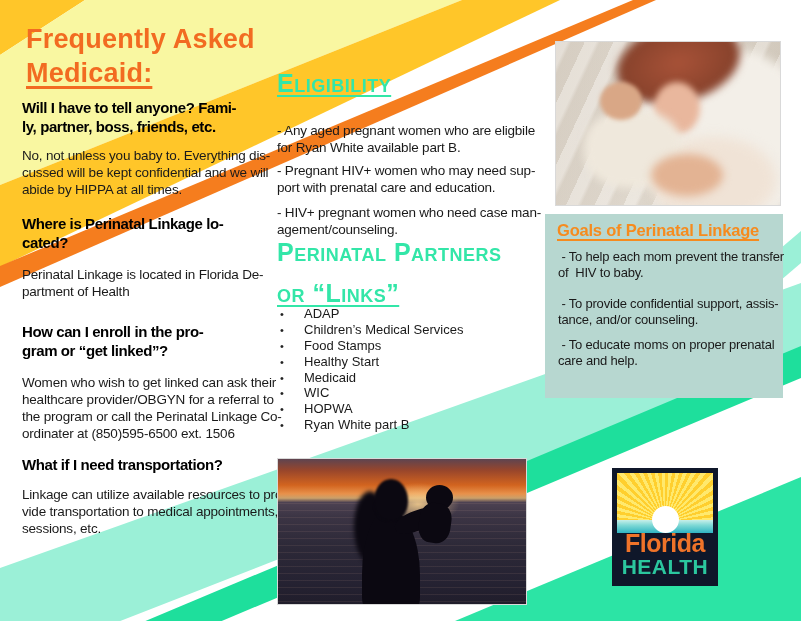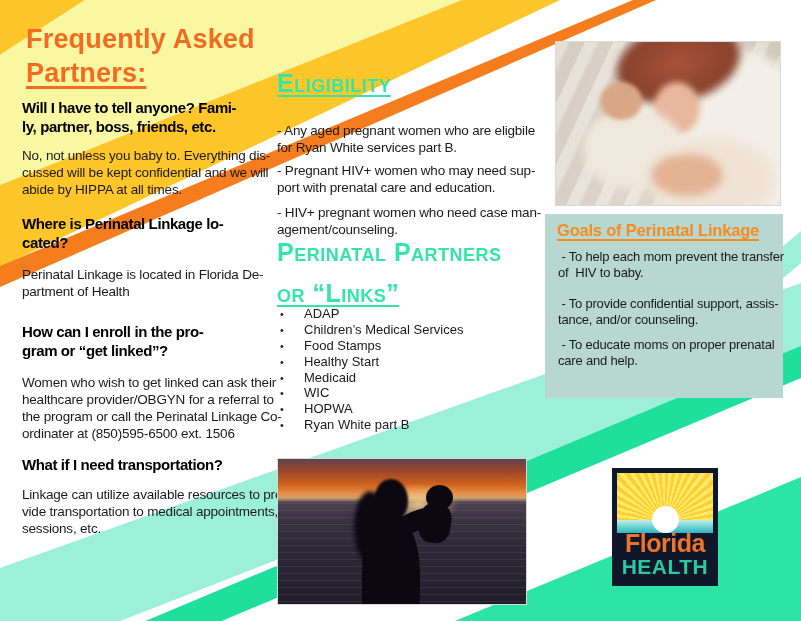--- a/index.html
+++ b/index.html
@@ -112,21 +112,21 @@
   <div class="band pale-band"></div>
   <div class="band gold-band"></div>
   <div class="band orange-band"></div>
   <div class="band mint-upper"></div>
   <div class="band mint-band"></div>
   <div class="band green-band"></div>
   <div class="band corner-green"></div>
 
   <div class="abs title">
     <div>Frequently Asked</div>
-    <div class="u">Partners:</div>
+    <div class="u">Medicaid:</div>
   </div>
 
   <div class="abs q" style="left:22px; top:98px;">Will I have to tell anyone? Fami-
 ly, partner, boss, friends, etc.</div>
   <div class="abs a" style="left:22px; top:147px;">No, not unless you baby to. Everything dis-
 cussed will be kept confidential and we will
 abide by HIPPA at all times.</div>
 
   <div class="abs q" style="left:22px; top:214px;">Where is Perinatal Linkage lo-
 cated?</div>
@@ -141,21 +141,21 @@
 ordinater at (850)595-6500 ext. 1506</div>
 
   <div class="abs q" style="left:22px; top:455px;">What if I need transportation?</div>
   <div class="abs a" style="left:22px; top:486px;">Linkage can utilize available resources to pro-
 vide transportation to medical appointments,
 sessions, etc.</div>
 
   <div class="abs sc-head sc-u" style="left:277px; top:68px;">Eligibility</div>
 
   <div class="abs elig-item" style="left:277px; top:122px;">- Any aged pregnant women who are eligbile
-for Ryan White services part B.</div>
+for Ryan White available part B.</div>
   <div class="abs elig-item" style="left:277px; top:162px;">- Pregnant HIV+ women who may need sup-
 port with prenatal care and education.</div>
   <div class="abs elig-item" style="left:277px; top:204px;">- HIV+ pregnant women who need case man-
 agement/counseling.</div>
 
   <div class="abs sc-head" style="left:277px; top:237px;">Perinatal Partners</div>
   <div class="abs sc-head sc-u" style="left:277px; top:278px;">or “Links”</div>
 
   <div class="abs partner-list">
     <div class="partner-row">

